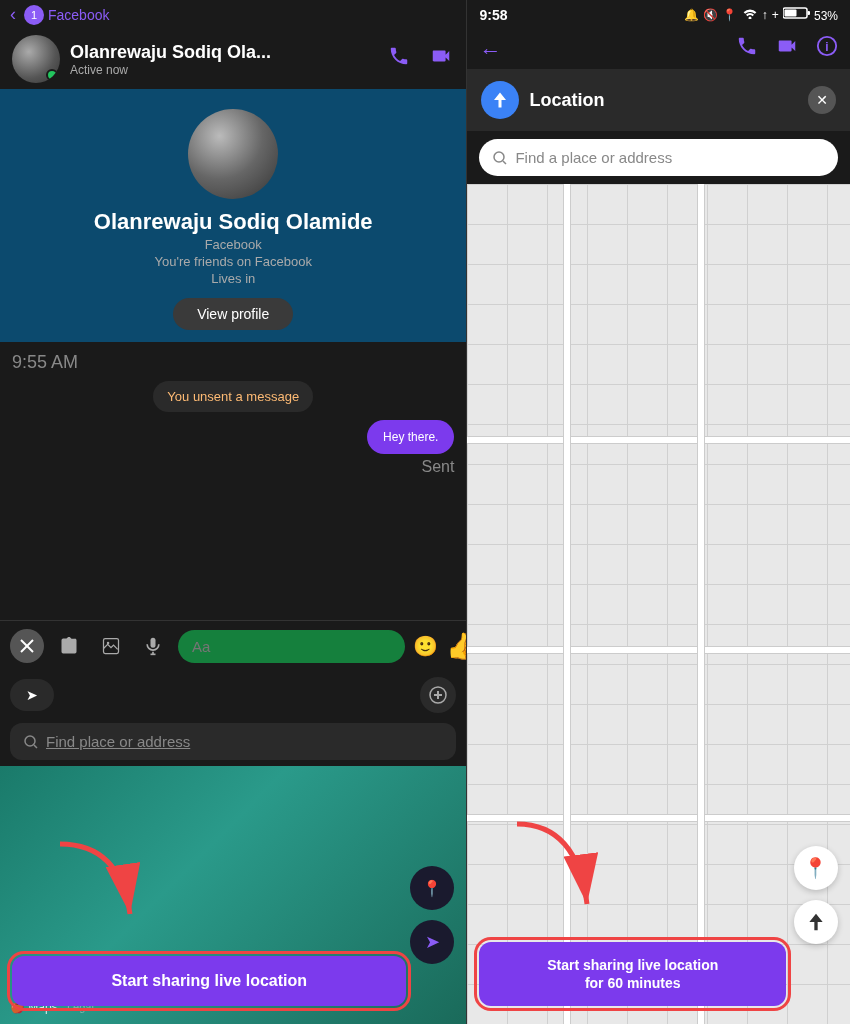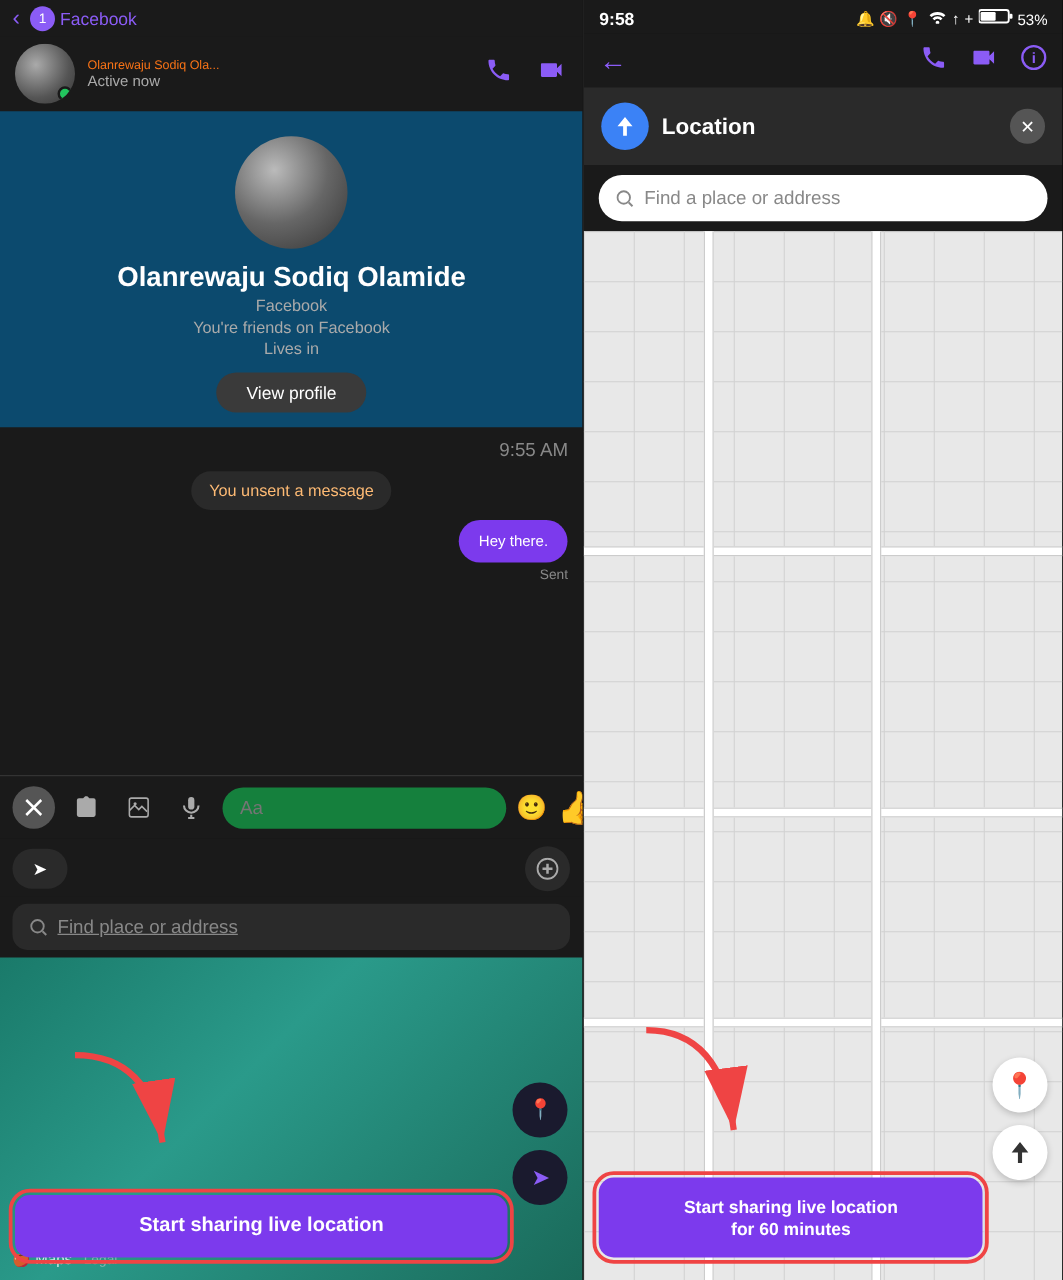--- a/index.html
+++ b/index.html
@@ -104,23 +104,23 @@
       width: 12px;
       height: 12px;
       background: #22c55e;
       border-radius: 50%;
       position: absolute;
       bottom: 2px;
       right: 2px;
       border: 2px solid #1a1a1a;
     }
     .chat-header-info .name {
-      color: #f97316;
-      font-size: 10px;
-      font-weight: 400;
+      color: #ffffff;
+      font-size: 18px;
+      font-weight: 700;
     }
     .chat-header-info .active-status {
       color: #aaa;
       font-size: 12px;
     }
     .chat-header-actions {
       display: flex;
       gap: 18px;
       align-items: center;
     }
@@ -182,23 +182,23 @@
     .messages-area {
       flex: 1;
       background: #1a1a1a;
       padding: 10px 12px;
       display: flex;
       flex-direction: column;
       gap: 8px;
       overflow: hidden;
     }
     .timestamp {
-      text-align: right;
+      text-align: left;
       color: #888;
-      font-size: 15px;
+      font-size: 18px;
     }
     .system-msg {
       text-align: center;
       color: #fdba74;
       font-size: 13px;
       background: #2a2a2a;
       border-radius: 16px;
       padding: 8px 14px;
       align-self: center;
     }
@@ -206,21 +206,21 @@
       background: #7c3aed;
       color: #fff;
       border-radius: 20px;
       padding: 10px 16px;
       font-size: 12px;
       align-self: flex-end;
       max-width: 70%;
     }
     .msg-sent-label {
       color: #888;
-      font-size: 11px;
+      font-size: 16px;
       align-self: flex-end;
       margin-top: -4px;
     }
 
     
     .input-bar {
       background: #1a1a1a;
       padding: 8px 10px;
       display: flex;
       align-items: center;

